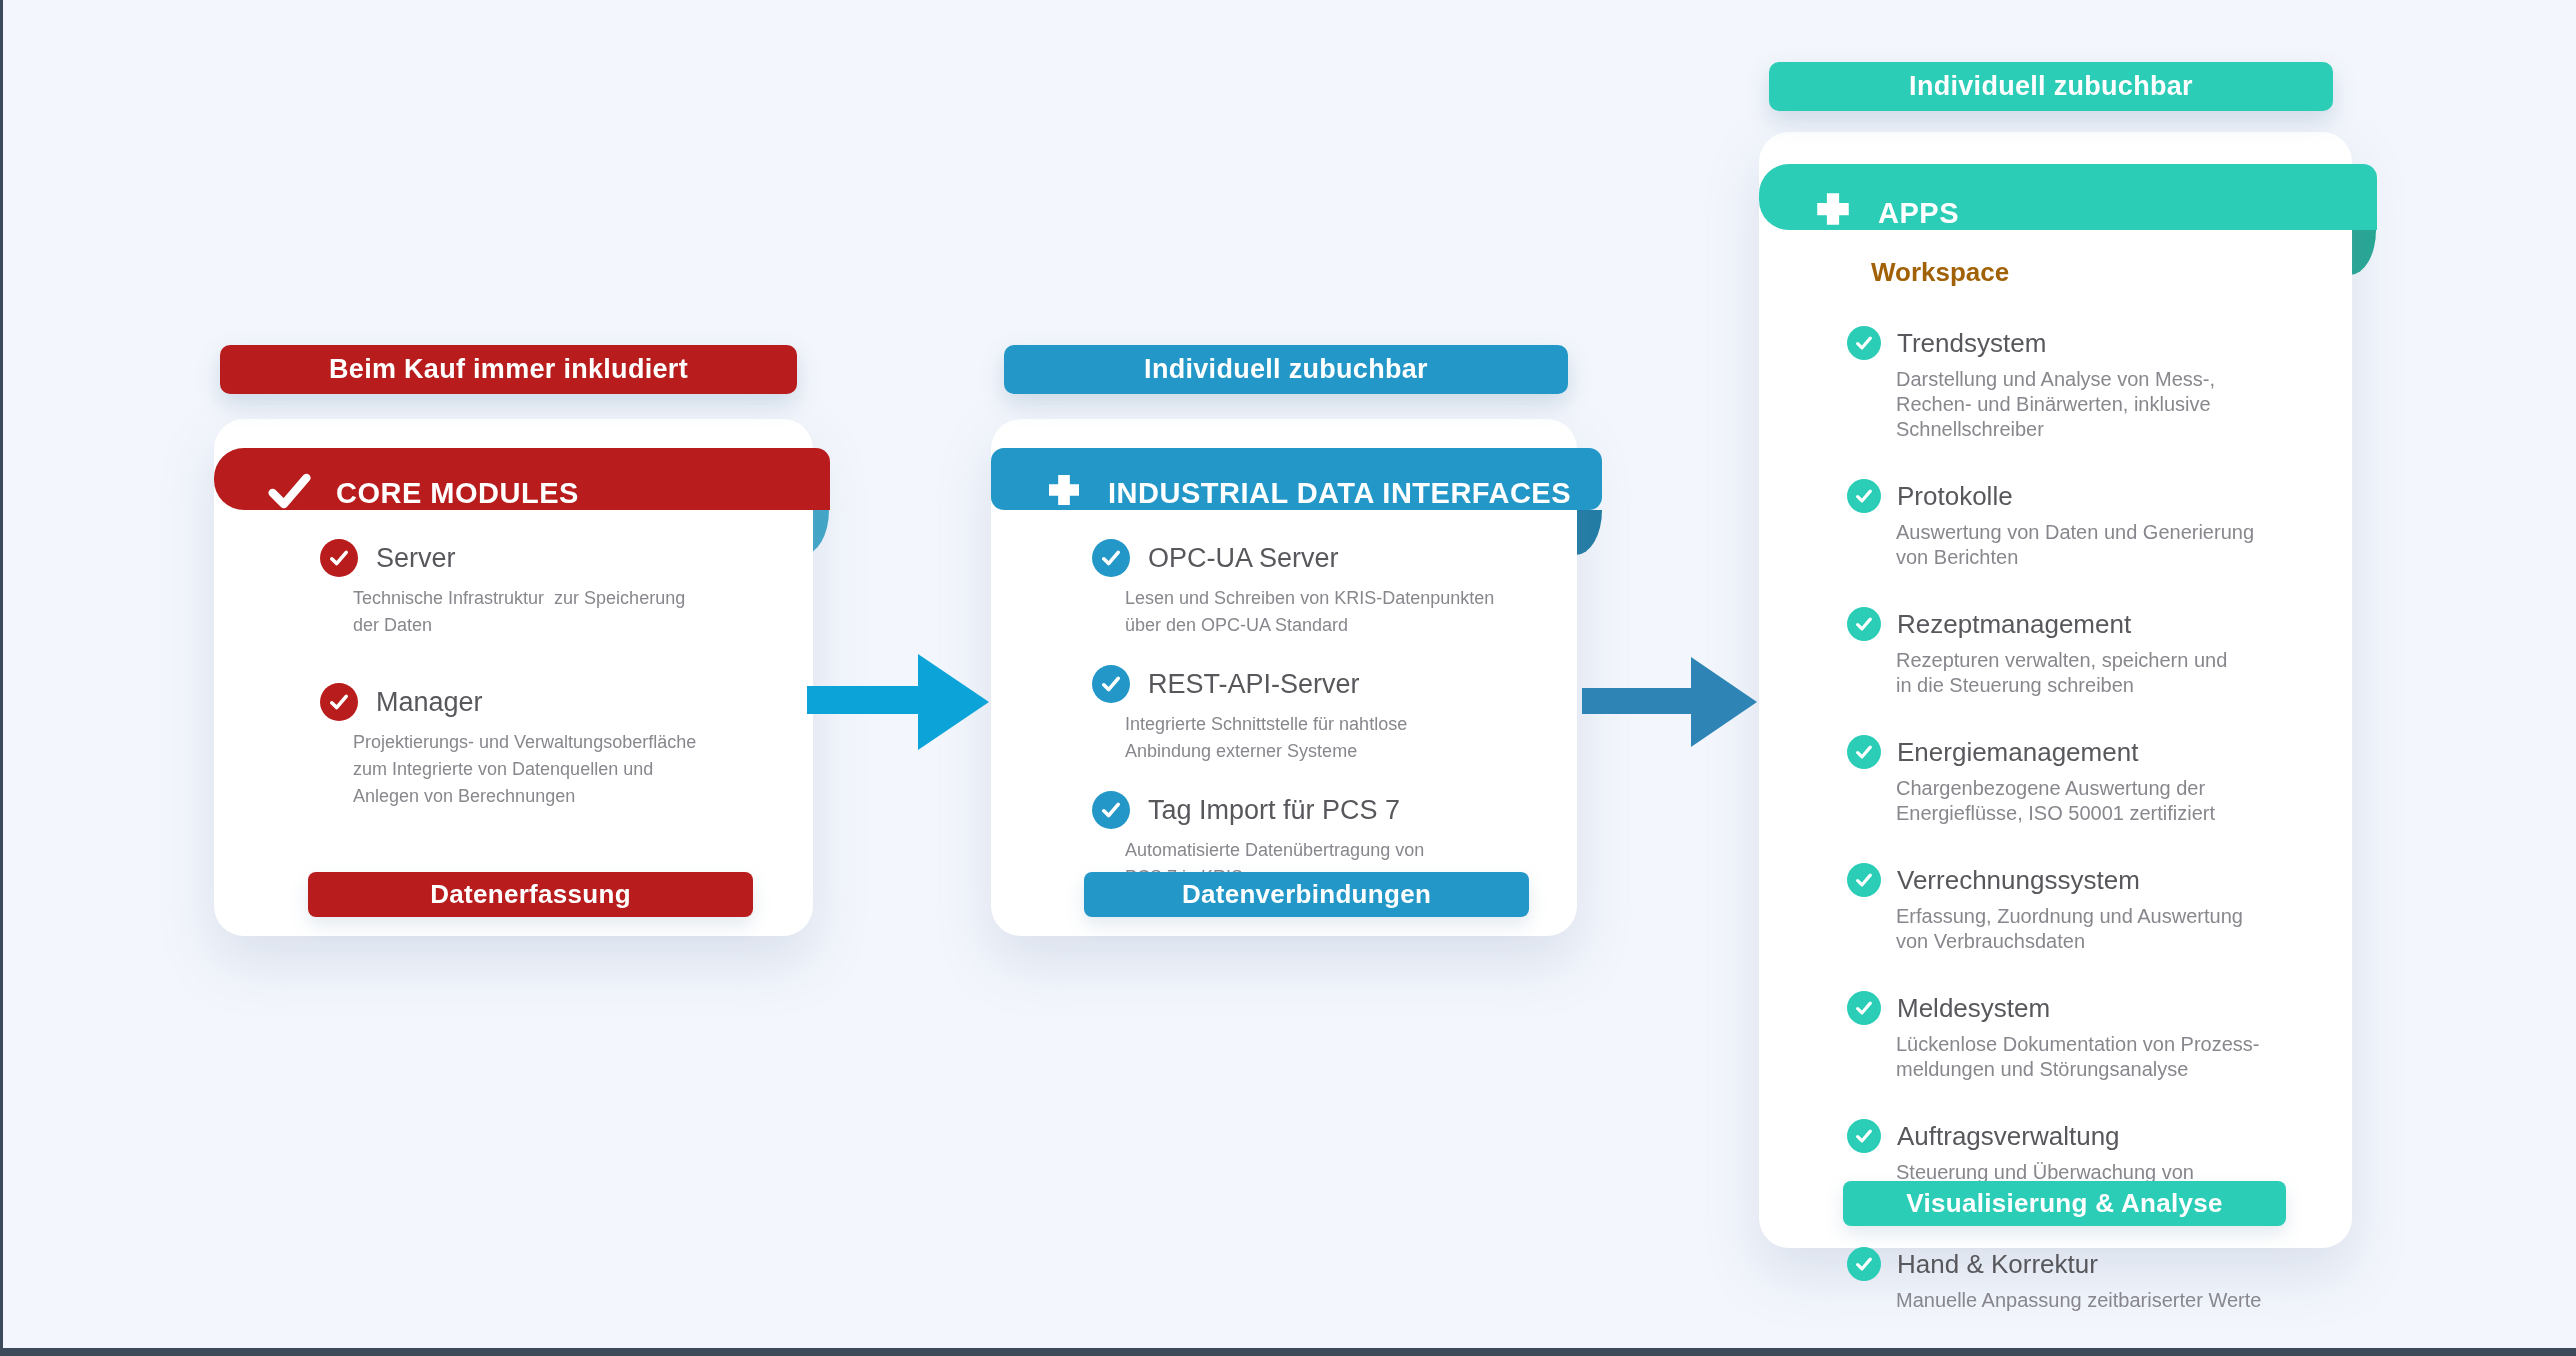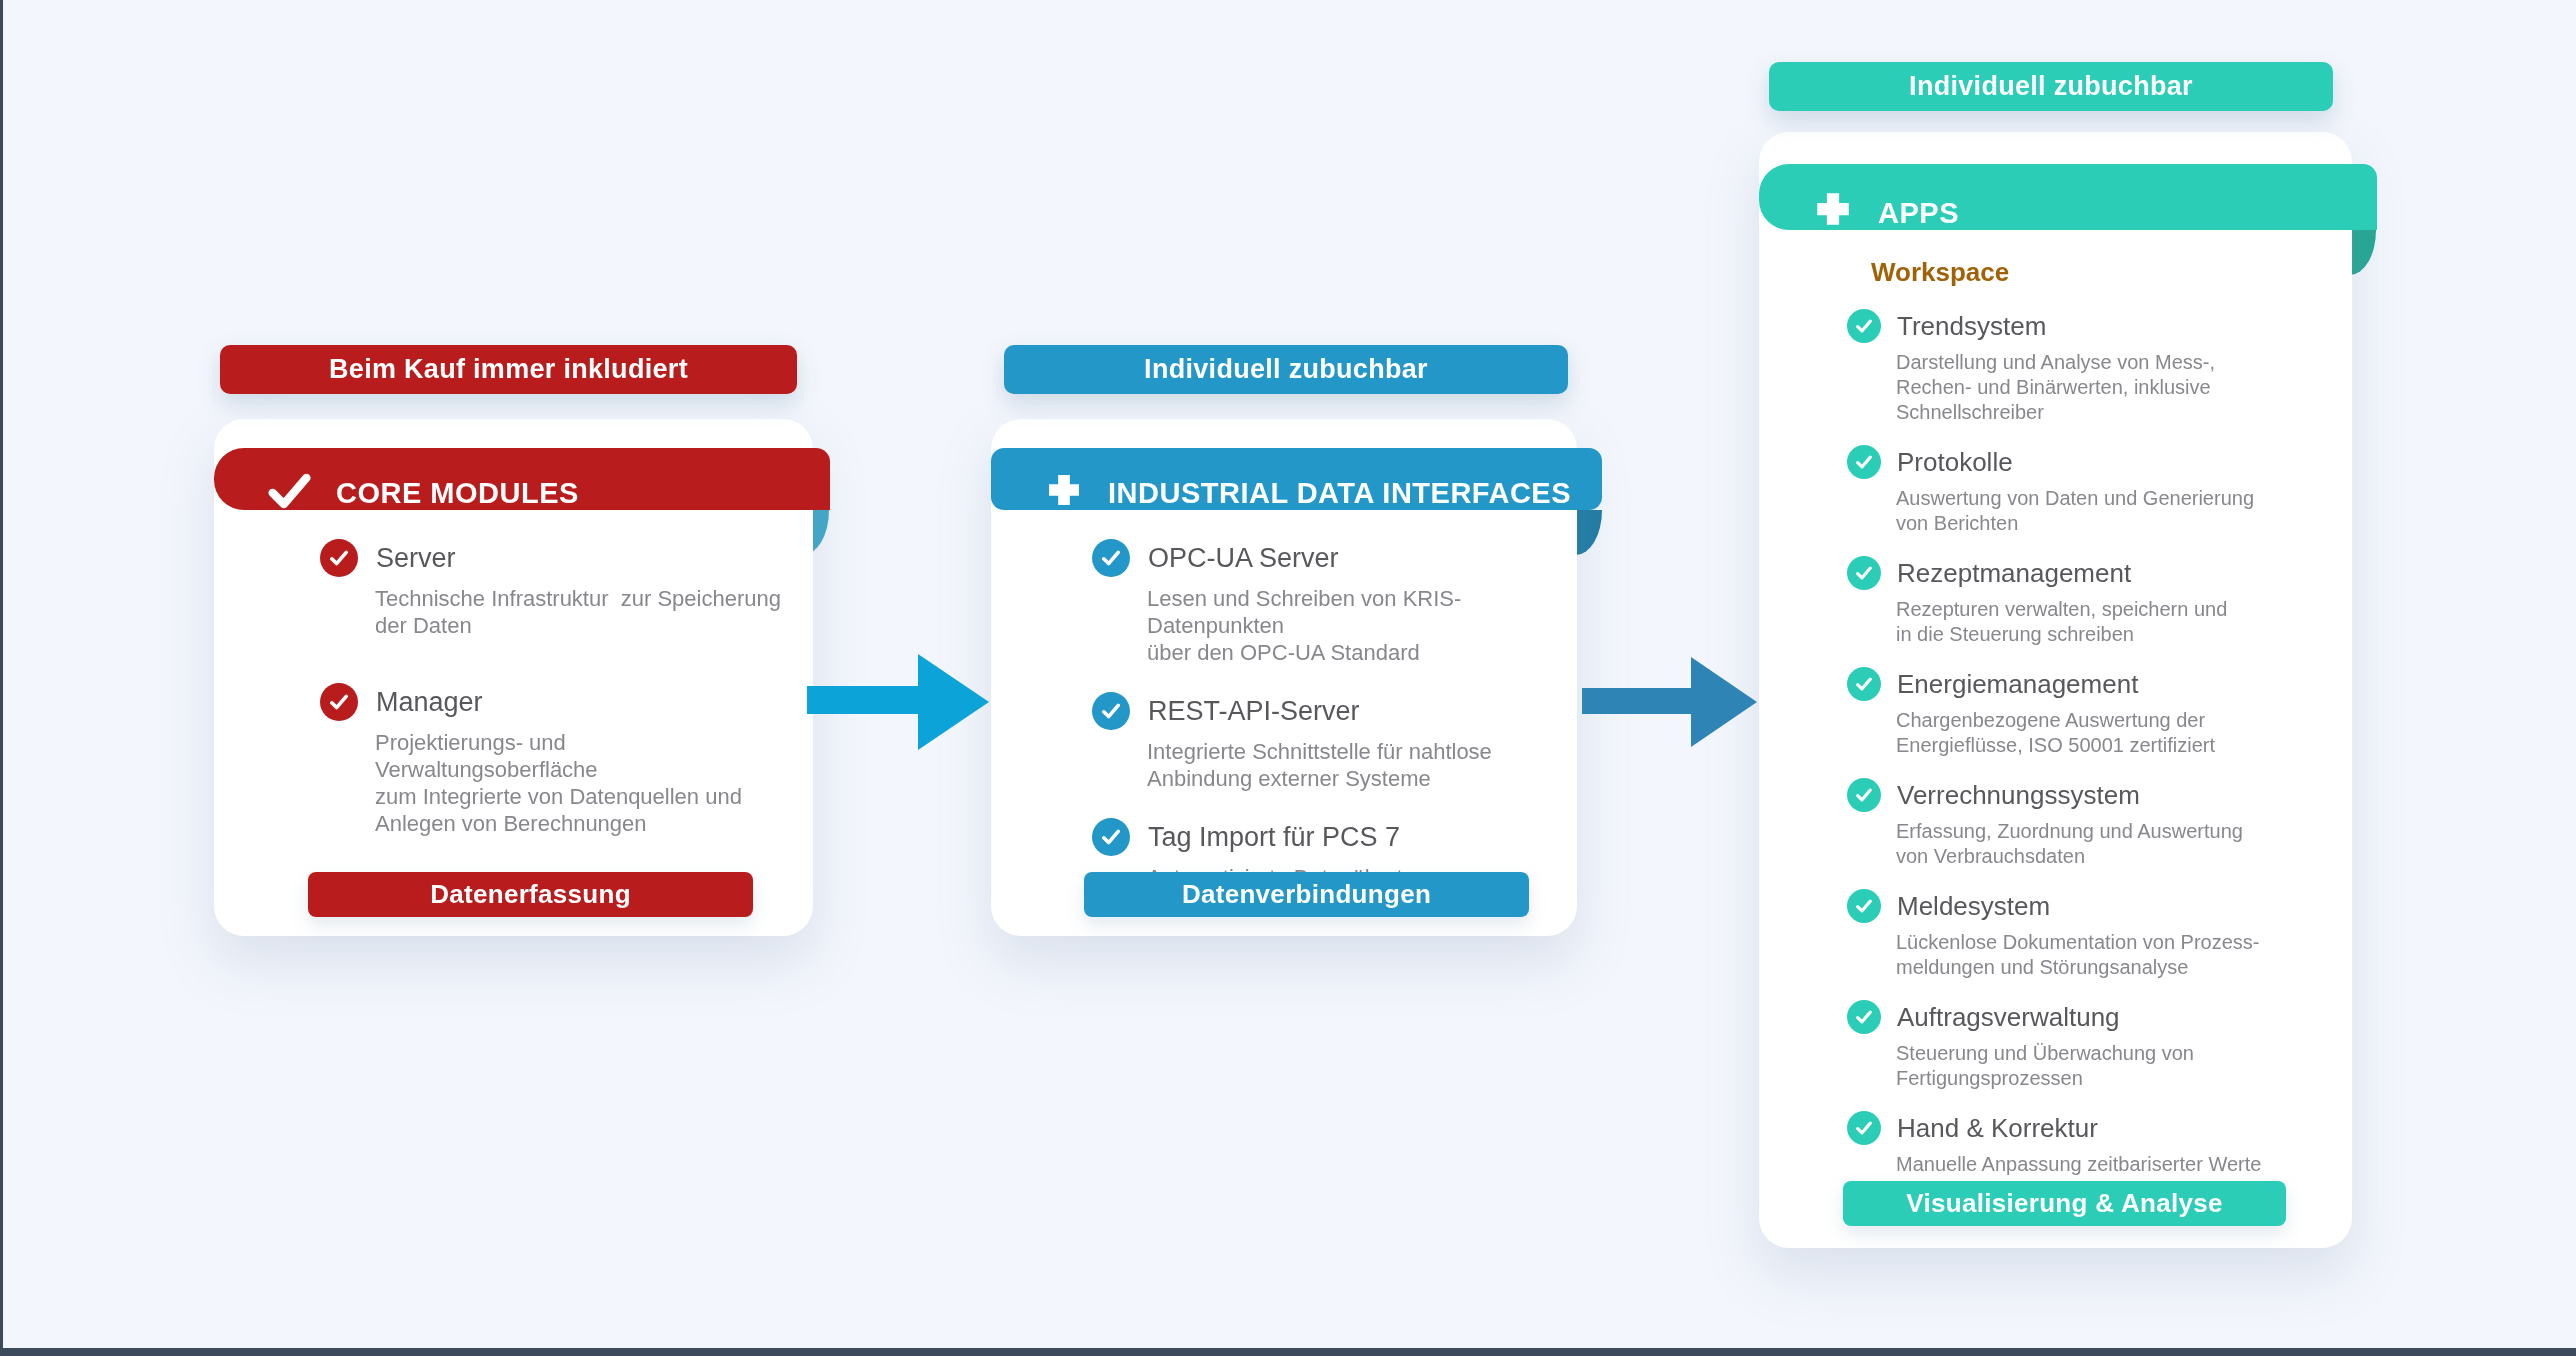--- a/index.html
+++ b/index.html
@@ -36,27 +36,27 @@
   .items{position:absolute;z-index:4;display:flex;flex-direction:column;}
   .item-head{display:flex;align-items:center;}
   .icon-circle{border-radius:50%;display:flex;align-items:center;justify-content:center;flex:0 0 auto;}
   .item-title{color:#57575c;}
   .item-desc{color:#87878d;white-space:pre-wrap;}
 
   .items-a{gap:44px;}
   .items-a .icon-circle{width:38px;height:38px;}
   .items-a .item-head{gap:18px;}
   .items-a .item-title{font-size:27px;line-height:36px;}
-  .items-a .item-desc{font-size:22px;line-height:27px;margin-left:55px;margin-top:8px;}
+  .items-a .item-desc{font-size:18px;line-height:27px;margin-left:33px;margin-top:8px;}
 
   .items-m{gap:26px;}
 
   .items-b{gap:20px;}
   .items-b .icon-circle{width:34px;height:34px;}
-  .items-b .item-head{gap:16px;}
+  .items-b .item-head{gap:16px;margin-top:17px;}
   .items-b .item-title{font-size:26px;line-height:34px;}
   .items-b .item-desc{font-size:20px;line-height:25px;margin-left:49px;margin-top:7px;}
   .group-label{font-size:26px;line-height:34px;font-weight:700;color:#a16207;margin-left:24px;}
 
   .pill{
     position:absolute;display:flex;align-items:center;justify-content:center;
     color:#fff;font-weight:700;font-size:26px;letter-spacing:0.3px;
     border-radius:8px;z-index:4;box-shadow:0 8px 18px rgba(100,140,170,.18);
   }
 

